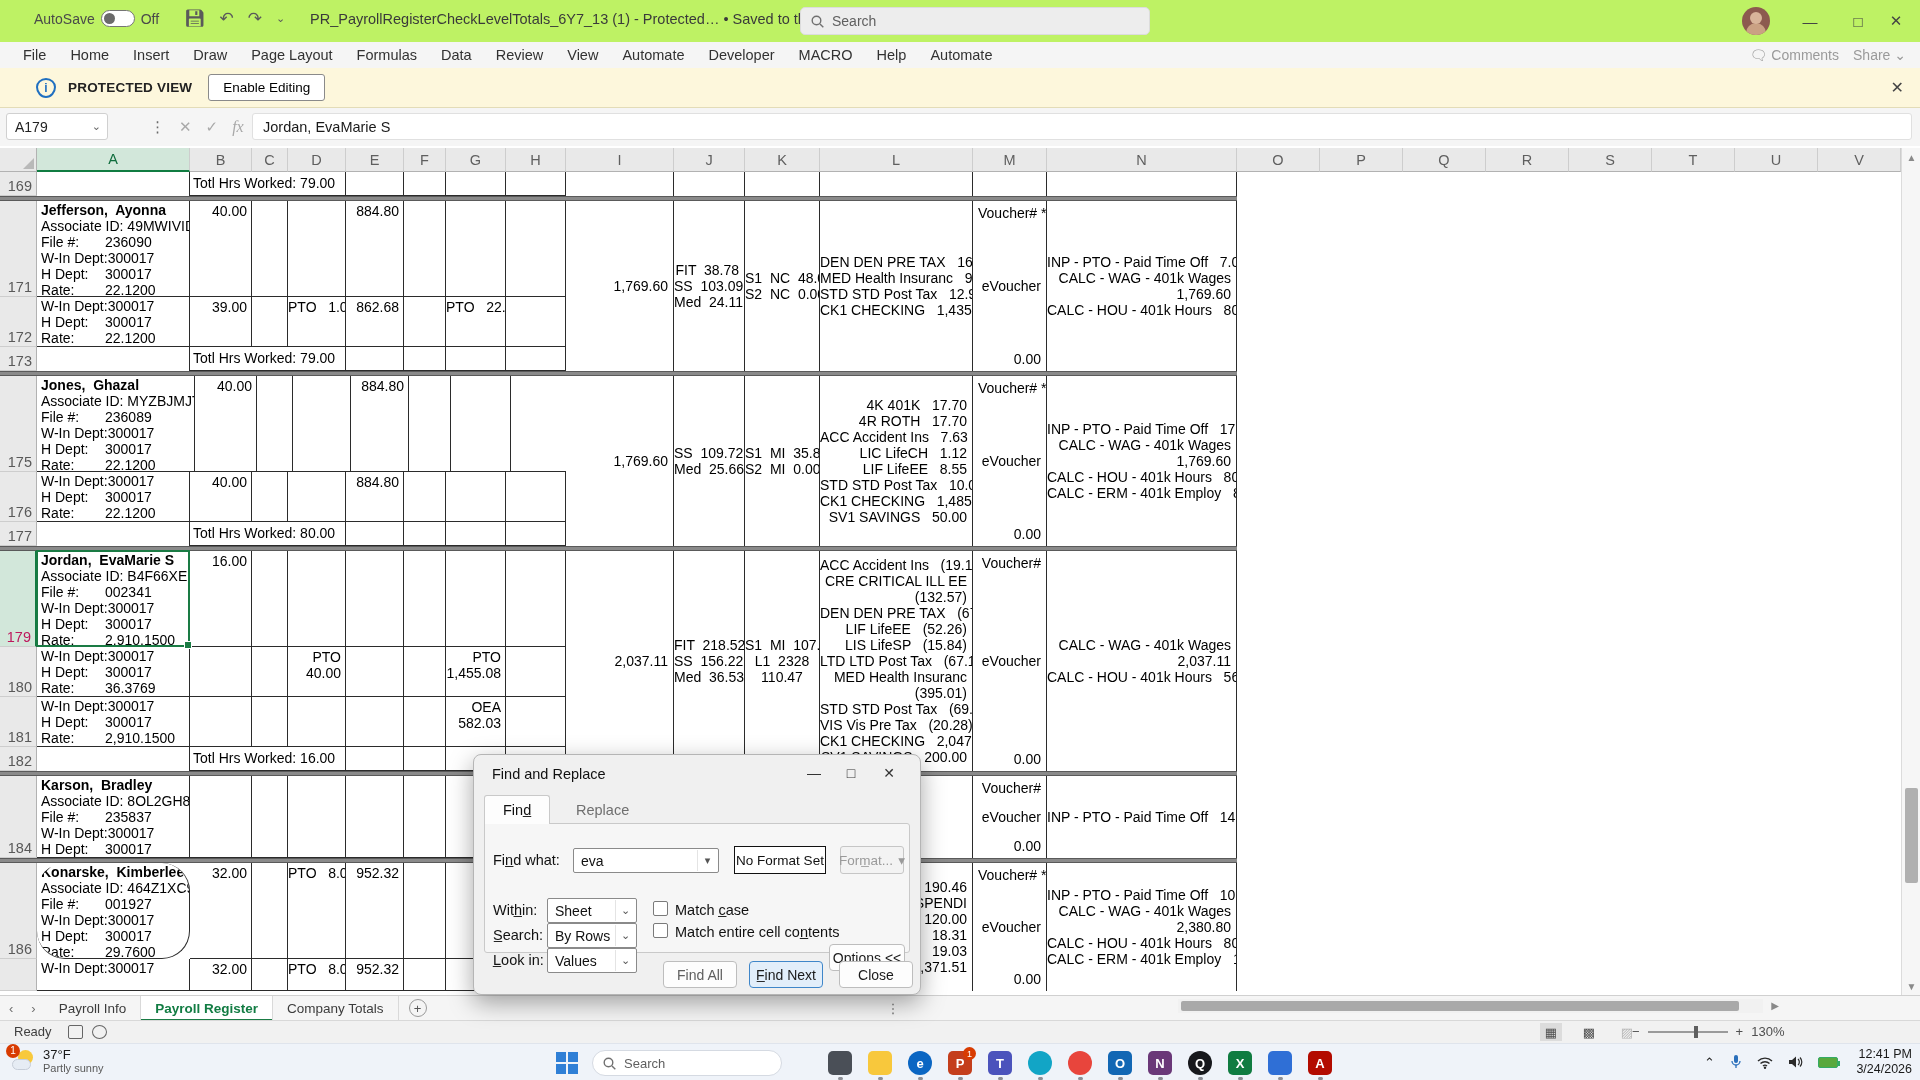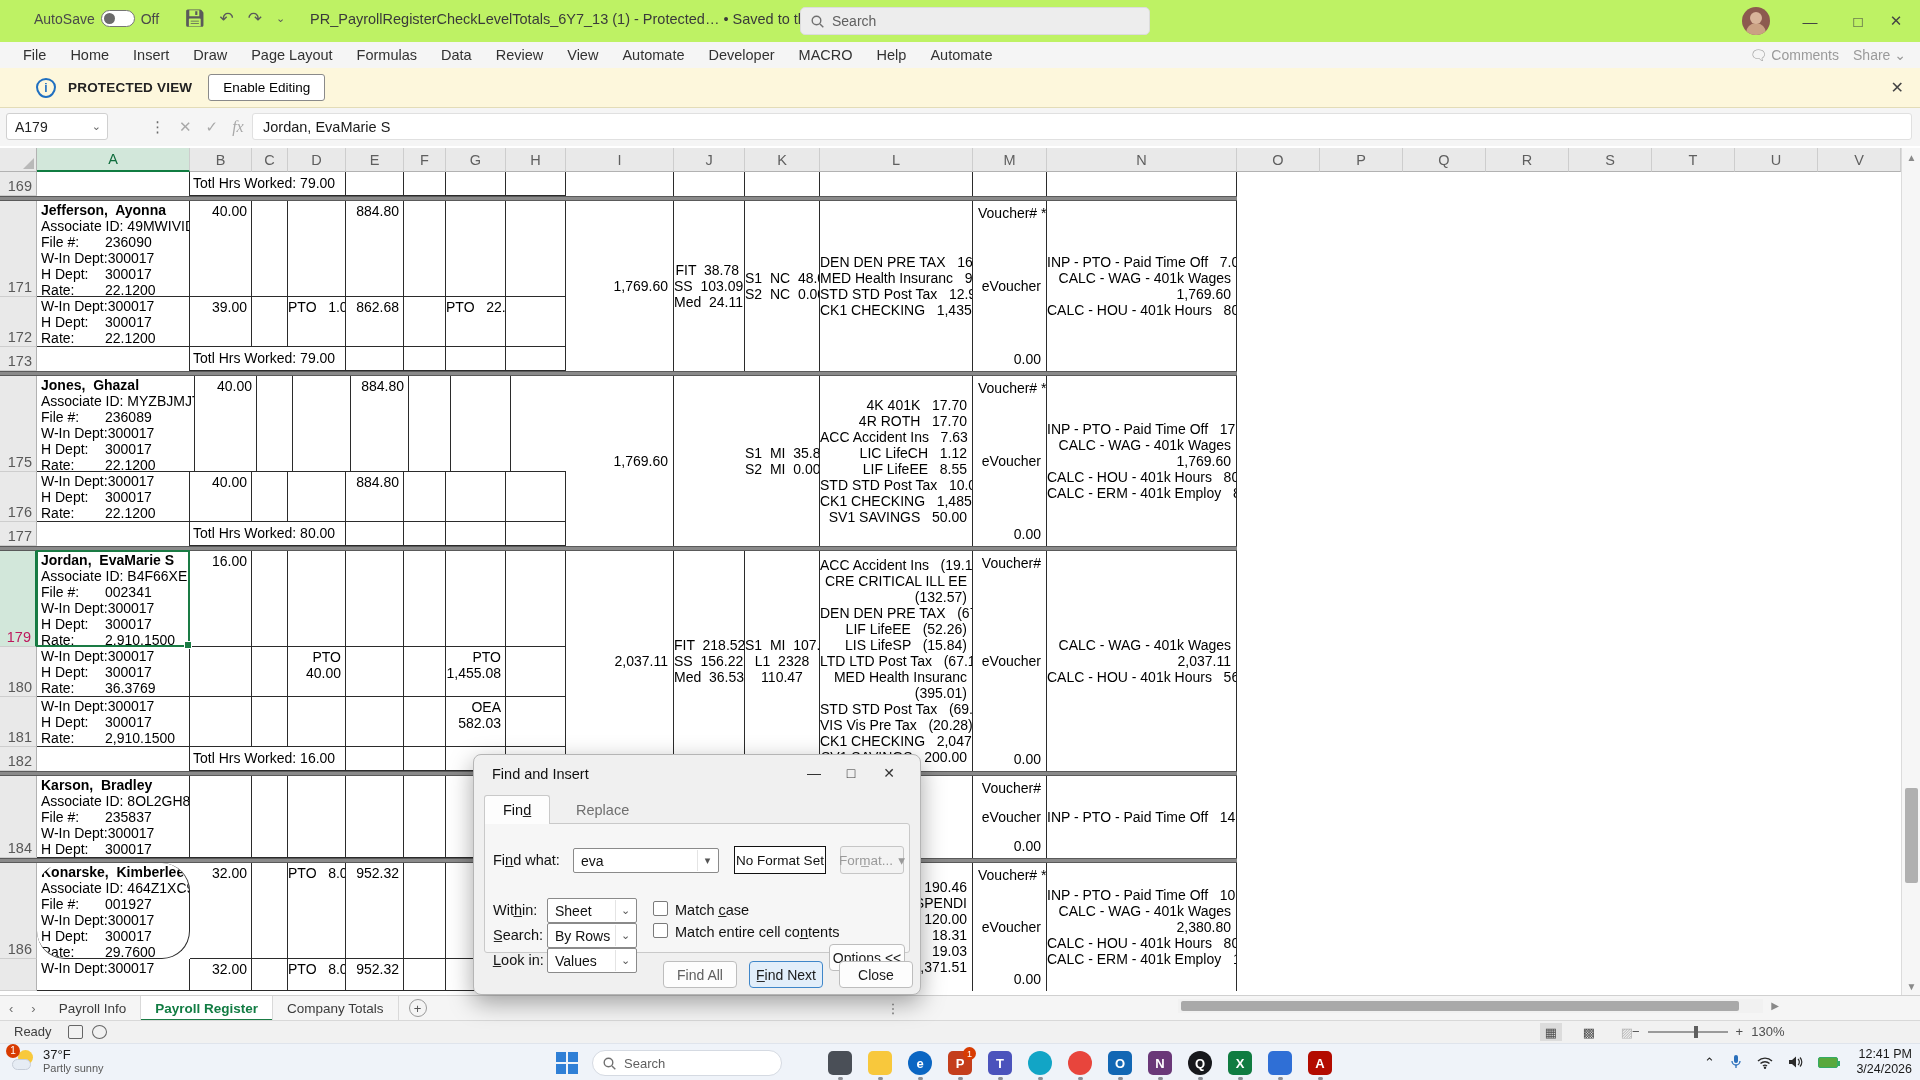--- a/index.html
+++ b/index.html
@@ -325,20 +325,22 @@
         <div class="brow" style="height: 24px;">
           <div class="rh" style="height: 24px;">177</div>
           <div class="cell " style="width: 153px; border-bottom: none;"></div>
           <div class="cell totals-text" style="width: 156px;">Totl Hrs Worked: 80.00</div>
           <div class="cell " style="width: 58px;"></div>
           <div class="cell " style="width: 42px;"></div>
           <div class="cell " style="width: 60px;"></div>
           <div class="cell " style="width: 60px;"></div>
         </div>
         <div class="mergecell mc-center ralign" style="left: 566px; width: 108px; height: 170px;">1,769.60</div>
+        <div class="mergecell mc-center ralign" style="left: 674px; width: 71px; height: 170px;">SS  109.72
+Med  25.66</div>
         <div class="mergecell mc-center calign" style="left: 745px; width: 75px; height: 170px;">S1  MI  35.88
 S2  MI  0.00</div>
         <div class="mergecell mc-center ralign" style="left: 820px; width: 153px; height: 170px;">4K 401K   17.70
 4R ROTH   17.70
 ACC Accident Ins   7.63
 LIC LifeCH   1.12
 LIF LifeEE   8.55
 STD STD Post Tax   10.02
 CK1 CHECKING   1,485.62
 SV1 SAVINGS   50.00</div>
@@ -484,21 +486,21 @@
     </div>
   <div id="selbox" style="left: 36px; top: 402px; width: 154px; height: 97px;"></div>
 </div>
 <div id="vscroll">
   <div class="arr" style="top:0;">▲</div>
   <div id="vthumb"></div>
   <div class="arr" style="bottom:0;">▼</div>
 </div>
 
 <div id="dlg">
-  <div id="dlg-title">Find and Insert</div>
+  <div id="dlg-title">Find and Replace</div>
   <div class="dlg-sys" style="left:325px;">—</div>
   <div class="dlg-sys" style="left:362px;">□</div>
   <div class="dlg-sys" style="left:400px;">✕</div>
   <div class="tab active" style="left:10px;">Find̲</div>
   <div class="tab inactive" style="left:84px;">Replace</div>
   <div id="dlg-frame">
     <div class="dlg-label" style="left:8px; top:28px;">Fin̲d what:</div>
     <div class="combo" style="left:88px; top:24px; width:146px;">
       <span>eva</span>
       <span class="dd">▾</span>

